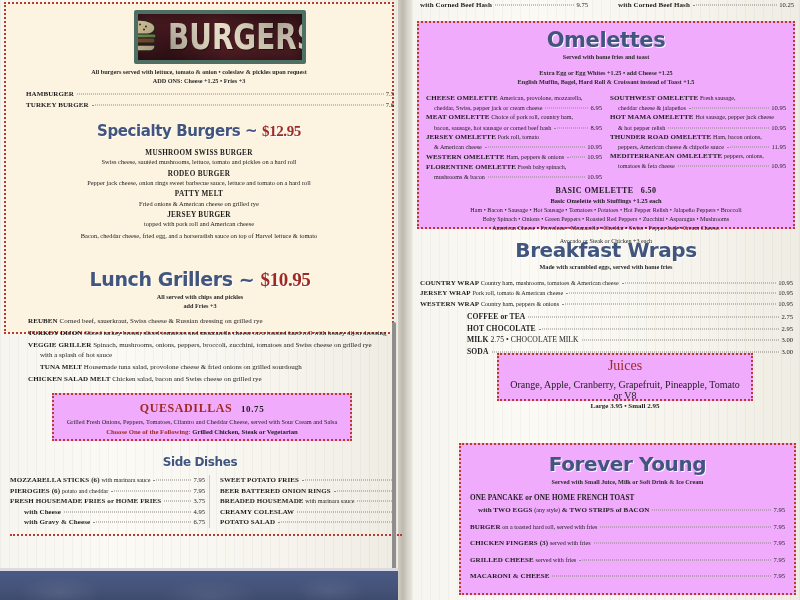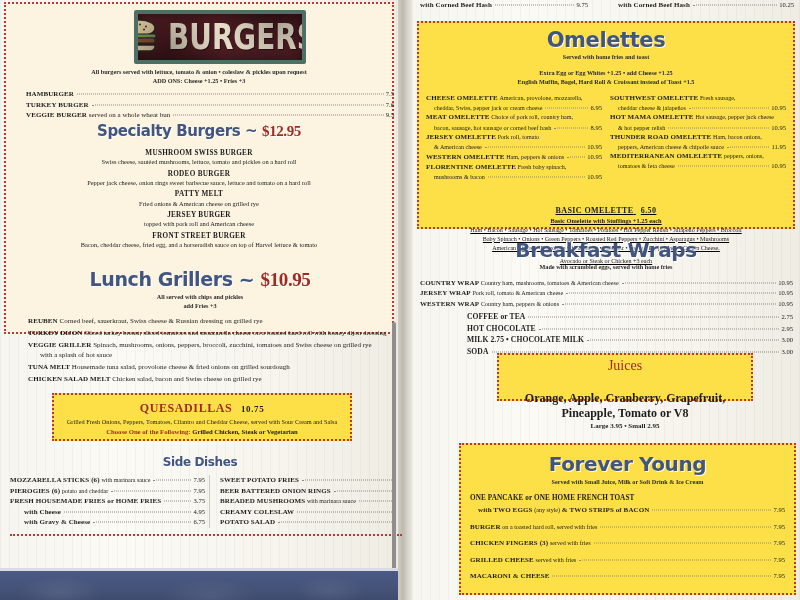--- a/index.html
+++ b/index.html
@@ -34,21 +34,21 @@
       radial-gradient(ellipse 60px 24px at 60px 22px, rgba(255,255,255,0.09), transparent 70%),
       radial-gradient(ellipse 70px 26px at 210px 26px, rgba(255,255,255,0.08), transparent 70%),
       radial-gradient(ellipse 50px 22px at 330px 20px, rgba(255,255,255,0.08), transparent 70%),
       linear-gradient(180deg,#4a5a85 0%, #455379 60%, #3e4b6e 100%);
     border-top: 3px solid #dcdae2;
   }
 
   
   .dotbox {
     position: absolute;
-    background: #fde047;
+    background: #f0abfc;
     border: 2px dotted #b93a2f;
     padding: 4px 7px;
   }
   .dotline-top, .dotline-bot {
     position: absolute; left: 3px; right: 3px; height: 0;
     border-top: 2px dotted #b93a2f;
   }
 
   
   .sec-head {
@@ -153,26 +153,20 @@
       <div class="row">
         <span class="txt"><span class="nm">HAMBURGER</span></span>
         <span class="dots"></span>
         <span class="pr">7.5</span>
       </div>
       <div class="row">
         <span class="txt"><span class="nm">TURKEY BURGER</span></span>
         <span class="dots"></span>
         <span class="pr">7.6</span>
       </div>
-      <div class="row">
-        <span class="txt"><span class="nm">VEGGIE BURGER</span>
-          <span class="ds">served on a whole wheat bun</span></span>
-        <span class="dots"></span>
-        <span class="pr">9.5</span>
-      </div>
     </div>
 
     <div class="sec-head" style="position:absolute; left:0; right:0; top:118px; font-size:15px;">
       <span>Specialty Burgers</span>
       <span class="tilde">~</span>
       <span class="price">$12.95</span>
     </div>
 
     <div style="position:absolute; left:8px; right:8px; top:142px;">
       <div class="centered-item" style="margin-top:3px;">
@@ -185,21 +179,20 @@
       </div>
       <div class="centered-item" style="margin-top:3px;">
         <span class="nm">PATTY MELT</span>
         <span class="ds">Fried onions &amp; American cheese on grilled rye</span>
       </div>
       <div class="centered-item" style="margin-top:3px;">
         <span class="nm">JERSEY BURGER</span>
         <span class="ds">topped with pork roll and American cheese</span>
       </div>
       <div class="centered-item" style="margin-top:3px;">
-        <span class="nm">FRONT STREET BURGER</span>
         <span class="ds">Bacon, cheddar cheese, fried egg, and a horseradish sauce on top of Harvel lettuce &amp; tomato</span>
       </div>
     </div>
   </div>
 
   <div style="position:absolute; left:4px; top:268px; width:392px;">
     <div class="sec-head" style="font-size:19px;">
       <span>Lunch Grillers</span>
       <span class="tilde">~</span>
       <span class="price">$10.95</span>
@@ -216,21 +209,21 @@
         <span class="nm">TURKEY DIJON</span>
         <span class="ds">Sliced turkey breast, sliced tomatoes and mozzarella cheese on a toasted hard roll with honey dijon dressing</span>
       </div>
       <div class="item" style="margin-top:3px;">
         <span class="nm">VEGGIE GRILLER</span>
         <span class="ds">Spinach, mushrooms, onions, peppers, broccoli, zucchini, tomatoes and Swiss cheese on grilled rye</span>
       </div>
       <div class="item" style="padding-left:12px;">
         <span class="ds">with a splash of hot sauce</span>
       </div>
-      <div class="item" style="margin-top:3px;">
+      <div class="item" style="margin-top:3px;margin-left:12px;">
         <span class="nm">TUNA MELT</span>
         <span class="ds">Housemade tuna salad, provolone cheese &amp; fried onions on grilled sourdough</span>
       </div>
       <div class="item" style="margin-top:3px;">
         <span class="nm">CHICKEN SALAD MELT</span>
         <span class="ds">Chicken salad, bacon and Swiss cheese on grilled rye</span>
       </div>
     </div>
   </div>
 
@@ -283,21 +276,21 @@
       <div style="flex:1; padding-left:10px; overflow:hidden;">
         <div class="row">
           <span class="txt"><span class="nm">SWEET POTATO FRIES</span></span>
           <span class="dots"></span>
         </div>
         <div class="row">
           <span class="txt"><span class="nm">BEER BATTERED ONION RINGS</span></span>
           <span class="dots"></span>
         </div>
         <div class="row">
-          <span class="txt"><span class="nm">BREADED MUSHROOMS</span>
+          <span class="txt"><span class="nm">BREADED HOUSEMADE</span>
             <span class="ds ds-sm">with marinara sauce</span></span>
           <span class="dots"></span>
         </div>
         <div class="row">
           <span class="txt"><span class="nm">CREAMY COLESLAW</span></span>
           <span class="dots"></span>
         </div>
         <div class="row">
           <span class="txt"><span class="nm">POTATO SALAD</span></span>
           <span class="dots"></span>
@@ -413,21 +406,21 @@
           <span class="ds ds-sm">peppers, onions,</span>
           <div class="row" style="padding-left:8px;">
             <span class="txt ds ds-sm">tomatoes &amp; feta cheese</span>
             <span class="dots"></span>
             <span class="pr">10.95</span>
           </div>
         </div>
       </div>
     </div>
 
-    <div style="margin-top:24px;text-decoration:underline;">
+    <div style="margin-top:4px;">
       <div class="ctr" style="font-size:8px; font-weight:bold; color:#1d1d1d; letter-spacing:0.4px;">
         <span>BASIC OMELETTE</span>
         <span style="margin-left:5px;">6.50</span>
       </div>
       <div class="ctr" style="font-size:6.4px; font-weight:bold; color:#1d1d1d; margin-top:2px;">
         <span>Basic Omelette with Stuffings</span>
         <span>+1.25 each</span>
       </div>
       <div class="ctr" style="font-size:6.1px; color:#1d1d1d; line-height:1.45; margin-top:2px;">
         <div>Ham  •  Bacon  •  Sausage  •  Hot Sausage  •  Tomatoes  •  Potatoes  •  Hot Pepper Relish  •  Jalapeño Peppers  •  Broccoli</div>
@@ -469,35 +462,35 @@
         <span class="dots"></span>
         <span class="pr">2.75</span>
       </div>
       <div class="row" style="font-size:7.6px;">
         <span class="txt nm">HOT CHOCOLATE</span>
         <span class="dots"></span>
         <span class="pr">2.95</span>
       </div>
       <div class="row" style="font-size:7.6px;">
         <span class="txt"><span class="nm">MILK</span>
-          <span class="nm" style="font-weight:bold;margin-top:8px;">2.75  •  CHOCOLATE MILK</span></span>
+          <span class="nm" style="font-weight:normal;margin-top:8px;">2.75  •  CHOCOLATE MILK</span></span>
         <span class="dots"></span>
         <span class="pr">3.00</span>
       </div>
       <div class="row" style="font-size:7.6px;">
         <span class="txt nm">SODA</span>
         <span class="dots"></span>
         <span class="pr">3.00</span>
       </div>
     </div>
   </div>
 
   <div class="dotbox" style="left:497px; top:353px; width:256px; height:48px;">
     <div class="ctr" style="font-size:14px; color:#9d2b23; font-family:'Liberation Serif',serif; margin-top:-1px;">Juices</div>
-    <div class="ctr" style="font-size:12px; font-weight:bold; color:#1d1d1d; margin-top:17px;">Orange, Apple, Cranberry, Grapefruit, Pineapple, Tomato or V8</div>
+    <div class="ctr" style="font-size:10px; font-weight:normal; color:#1d1d1d; margin-top:5px;">Orange, Apple, Cranberry, Grapefruit, Pineapple, Tomato or V8</div>
     <div class="ctr" style="font-size:7px; font-weight:bold; color:#1d1d1d; margin-top:1px;">Large  3.95  •  Small  2.95</div>
   </div>
 
   <div class="dotbox" style="left:459px; top:443px; width:337px; height:152px;">
     <div class="sec-head" style="font-size:20px; margin-top:3px;">Forever Young</div>
     <div class="sub" style="margin-top:2px;">Served with Small Juice, Milk or Soft Drink &amp; Ice Cream</div>
 
     <div style="margin-top:7px; padding-left:2px; padding-right:2px;">
       <div class="item">
         <span class="nm" style="font-size:7.2px;">ONE PANCAKE or ONE HOME FRENCH  TOAST</span>

